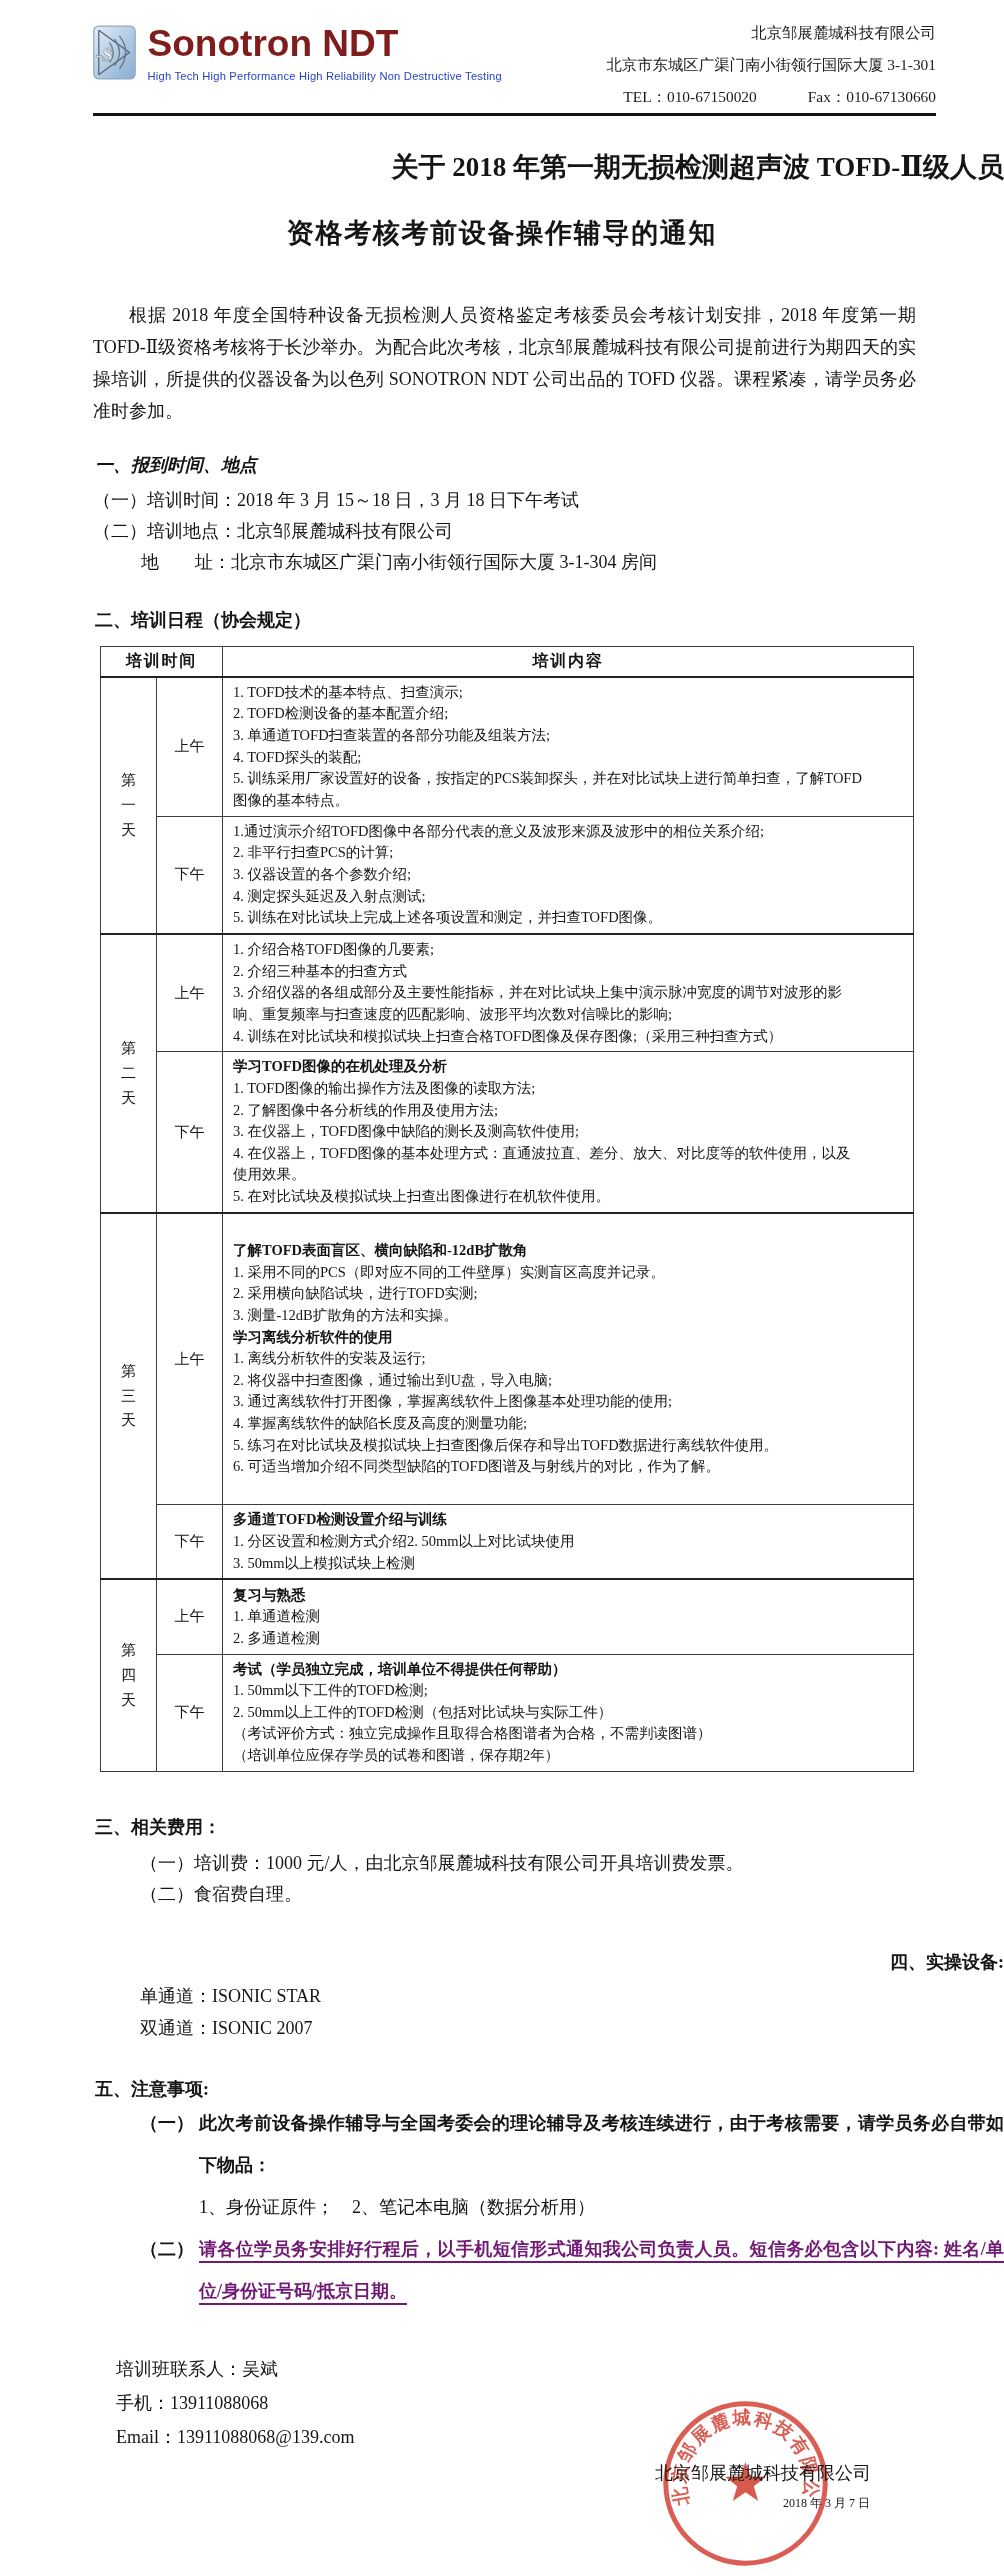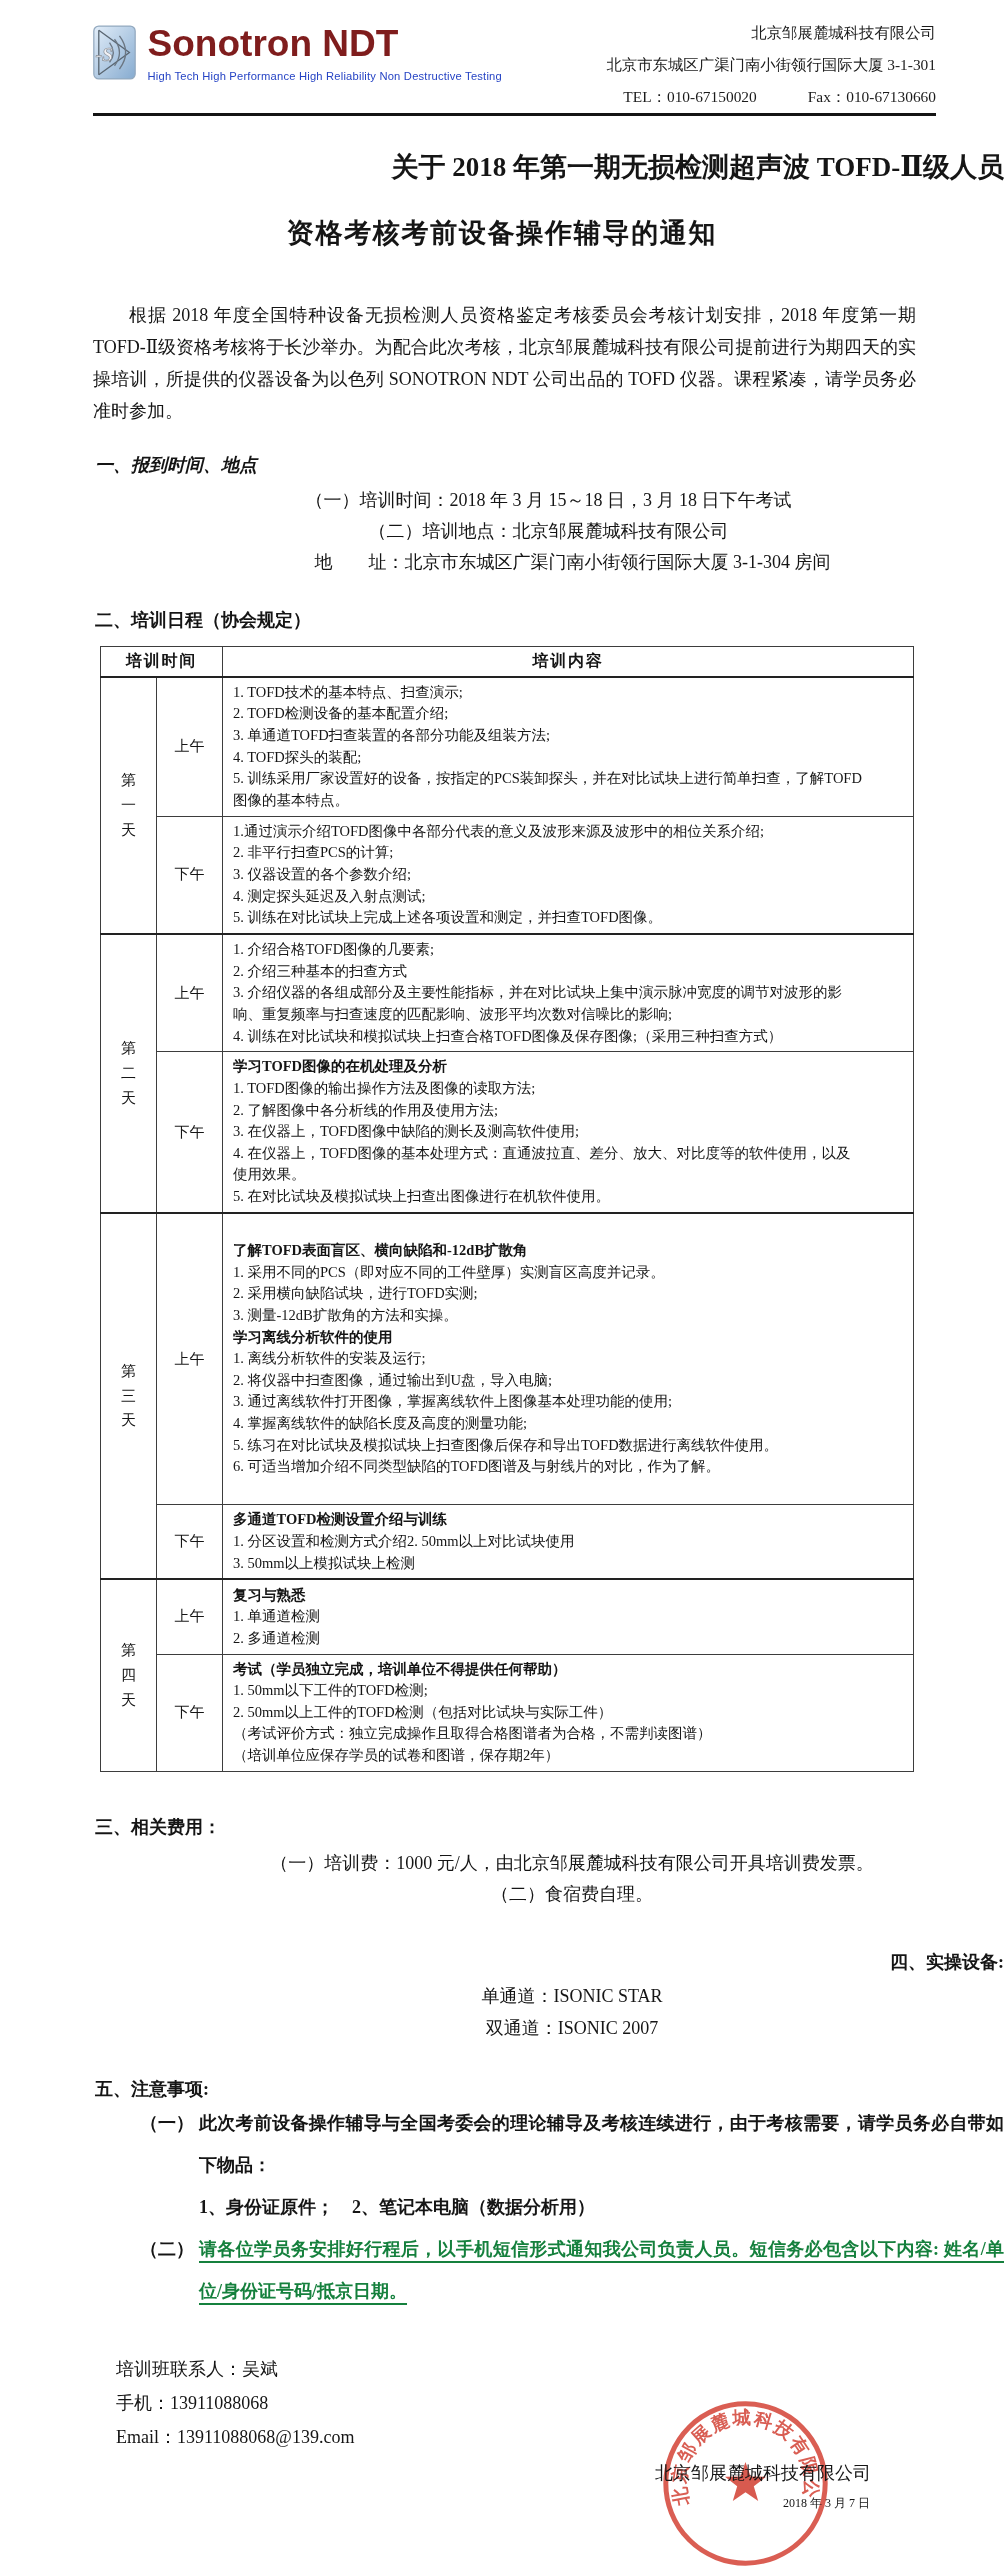--- a/index.html
+++ b/index.html
@@ -37,21 +37,21 @@
   
   .intro{
     margin:48px 88px 0 93px;
     font-size:18px; line-height:32px;
     text-align:justify; text-indent:2em;
   }
   
   .sec-heading{ margin:0 0 0 95px; font-weight:bold; font-size:18px; line-height:25px; }
   .mt1{ margin-top:26.6px;font-style:italic; } .mt2{ margin-top:30px; } .mt3{ margin-top:43px; }
   .mt4{ margin-top:40px;text-align:right; } .mt5{ margin-top:33px; }
-  .sec-list{ margin-left:93px; margin-top:6.6px; font-size:18px; line-height:31px;text-align:center; }
+  .sec-list{ margin-left:93px; margin-top:6.6px; font-size:18px; line-height:31px; }
   .sec-list .line{}
   .sec-list .ind{ padding-left:48px; }
   .sec-list.shift{ padding-left:47px; margin-top:8.3px; }
   .sec-list.loose{ line-height:32px; margin-top:5px; }
   
   .schedule{
     margin:13.3px 0 0 100px;
     border-collapse:collapse;
     width:812px;
     table-layout:fixed;
@@ -71,26 +71,26 @@
   .time-cell{ text-align:center; vertical-align:middle; font-size:15px; }
   .content-cell{ vertical-align:middle; padding:4.2px 48px 4.2px 10px; }
   .tline{ line-height:21.6px; }
   .tline.b{ font-weight:bold; }
   .schedule tbody tr:nth-child(5) td.content-cell{ height:282px; }
   
   .note{ display:flex; margin-left:93px; padding-left:47px; font-size:18px; line-height:42px; }
   .note .lbl{ font-weight:bold; white-space:nowrap; margin-right:5px; }
   .note .txt{ font-weight:bold; text-align:justify; }
   .note .txt.red{
-    color:#15803d;
+    color:#701a75;
     text-decoration:underline;
     text-decoration-thickness:1.7px;
     text-underline-offset:5.8px;
   }
-  .bring{ margin-left:93px; padding-left:106px; font-weight:bold; font-size:18px; line-height:42px; }
+  .bring{ margin-left:93px; padding-left:106px; font-weight:normal; font-size:18px; line-height:42px; }
   
   .contact{ margin:40px 0 0 116px; font-size:18px; line-height:34px; }
   
   .sig-company{ position:absolute; top:2461px; right:133px; font-size:18px; z-index:2; }
   .sig-date{ position:absolute; top:2495px; right:134px; font-size:12px; z-index:2; }
   .stamp{ position:absolute; left:660px; top:2398px; z-index:1; opacity:0.88; }
 </style>
 </head>
 <body>
 

